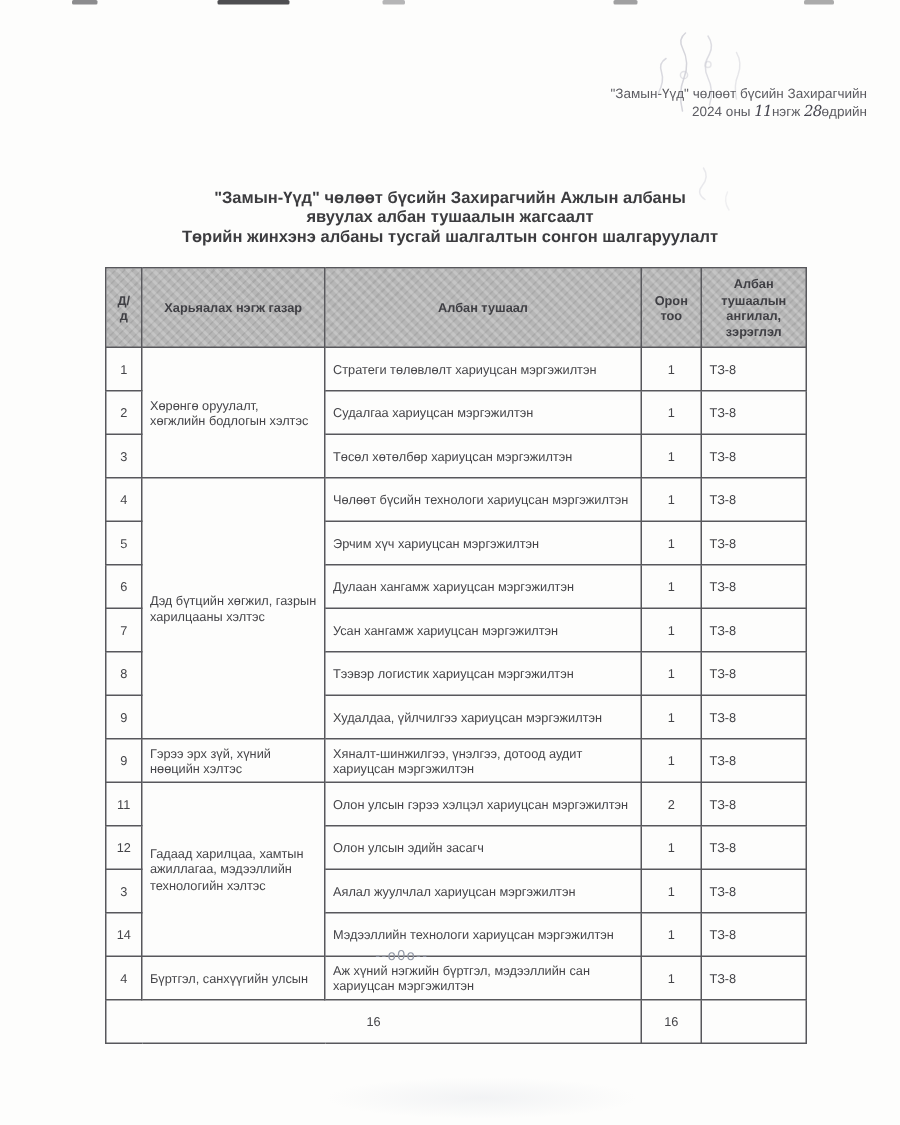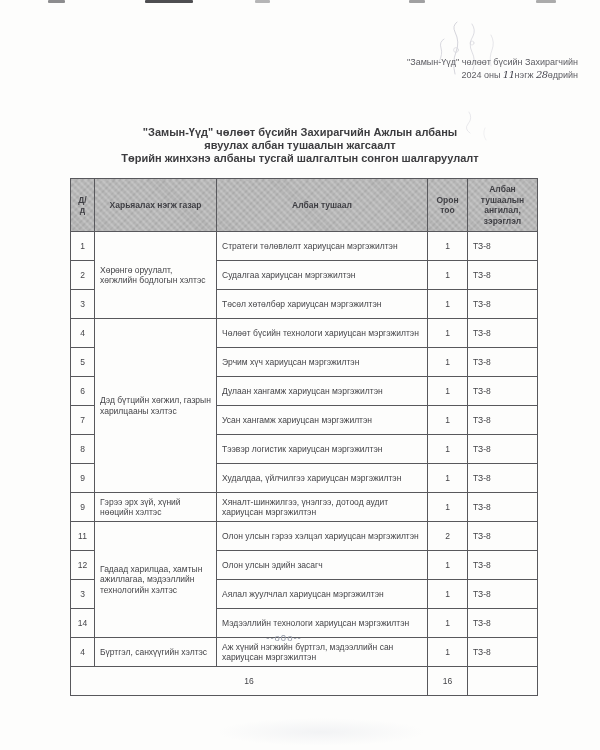--- a/index.html
+++ b/index.html
@@ -47,21 +47,21 @@
   .sheet-table td{height:22px;background:#fdfdfc;}
   .c-num{text-align:center;}
   .c-dept{text-align:left;line-height:11px;}
   .c-pos{text-align:left;padding:3px 14px 3px 7px;}
   .c-count{text-align:center;}
   .c-grade{}
   .c-total{text-align:center;height:14px;}
   tfoot td{height:14px;margin-left:16px;}
   
   .doc-footer{
-    position:absolute;top:632px;left:16px;width:536px;text-align:center;
+    position:absolute;top:632px;left:0;width:536px;text-align:center;
     font-size:9.5px;color:#9298a6;letter-spacing:1px;
   }
   .smudge{
     position:absolute;left:216px;bottom:4px;width:210px;height:28px;
     background:radial-gradient(ellipse at center, rgba(175,182,200,.14), rgba(175,182,200,0) 70%);
   }
 </style>
 </head>
 <body>
 
@@ -198,21 +198,21 @@
           <td class="c-grade">ТЗ-8</td>
         </tr>
         <tr>
           <td class="c-num">14</td>
           <td class="c-pos">Мэдээллийн технологи хариуцсан мэргэжилтэн</td>
           <td class="c-count">1</td>
           <td class="c-grade">ТЗ-8</td>
         </tr>
         <tr>
           <td class="c-num">4</td>
-          <td class="c-dept" rowspan="1">Бүртгэл, санхүүгийн хэлтэс</td>
+          <td class="c-dept" rowspan="1">Бүртгэл, санхүүгийн улсын</td>
           <td class="c-pos">Аж хүний нэгжийн бүртгэл, мэдээллийн сан хариуцсан мэргэжилтэн</td>
           <td class="c-count">1</td>
           <td class="c-grade">ТЗ-8</td>
         </tr>
       </tbody>
     <tfoot>
       <tr>
         <td colspan="3" class="c-total">16</td>
         <td class="c-count">16</td>
         <td class="c-grade"></td>

